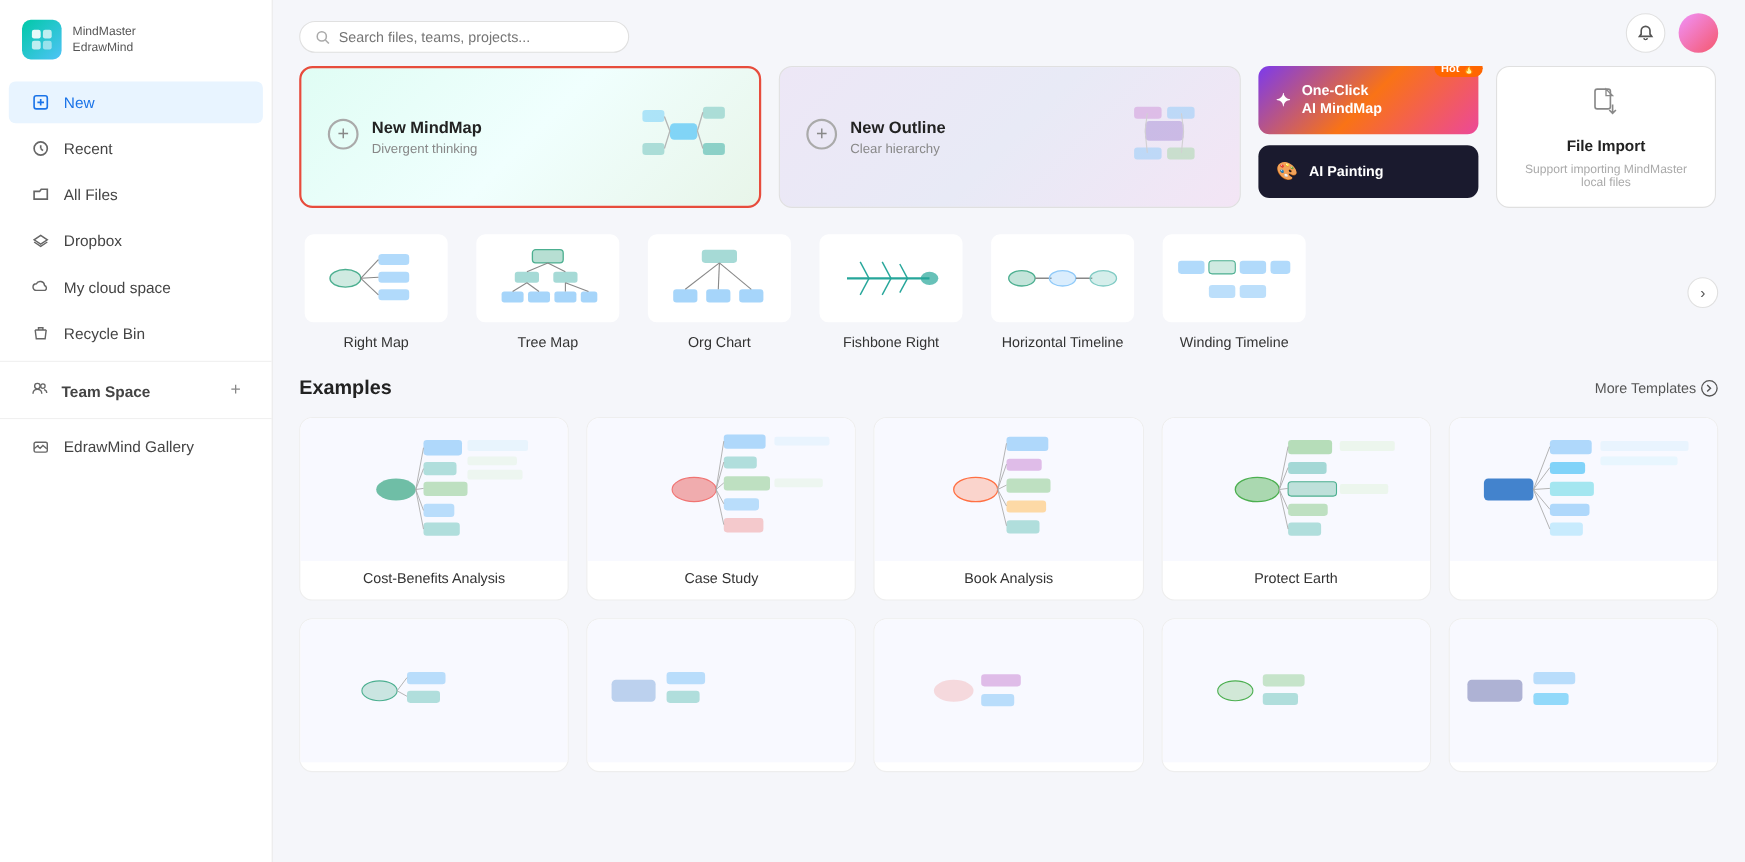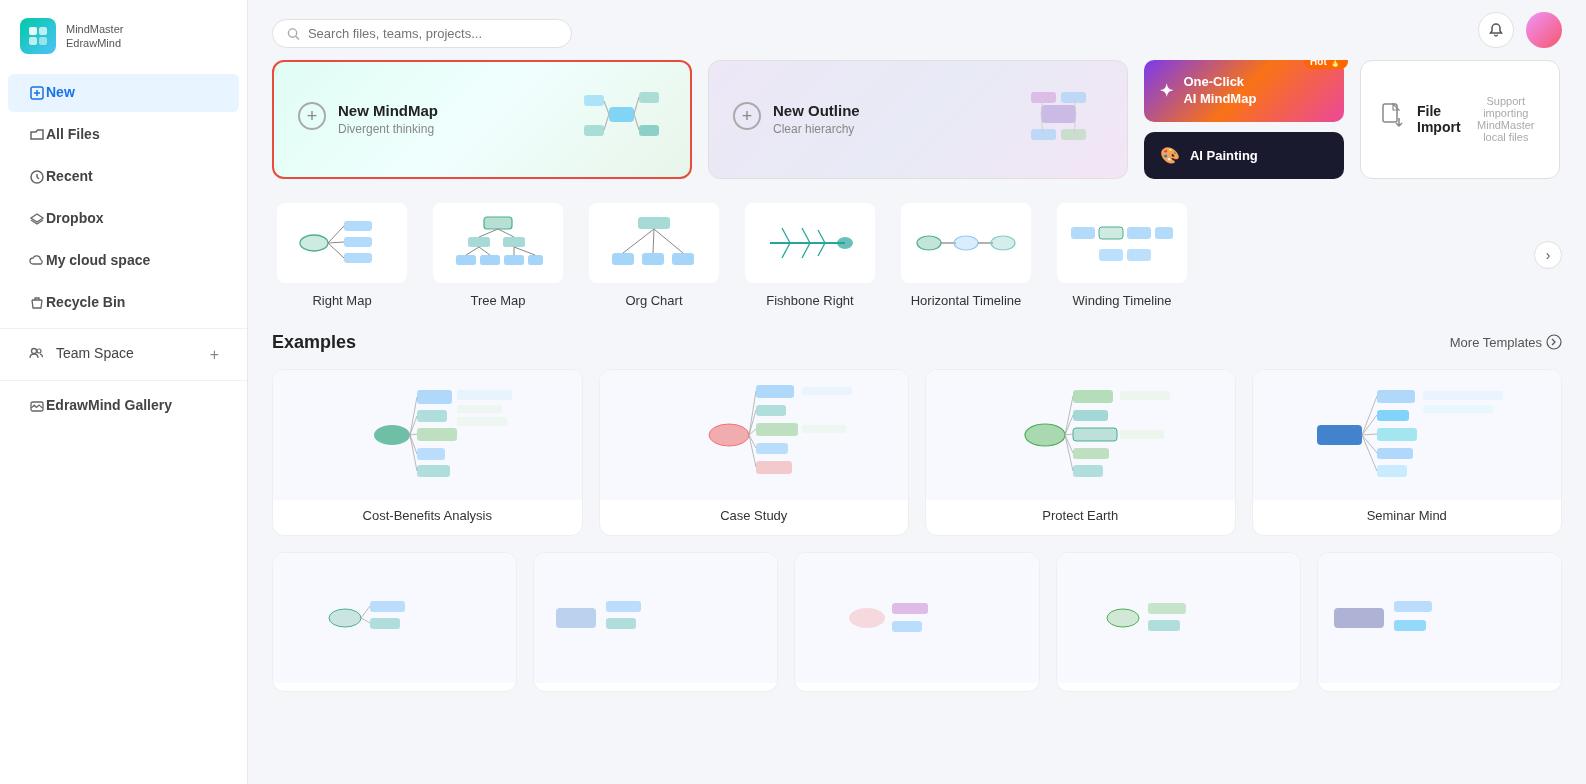--- a/index.html
+++ b/index.html
@@ -27,34 +27,33 @@
       border-radius: 8px;
       display: flex; align-items: center; justify-content: center;
       color: white; font-weight: bold; font-size: 14px;
     }
     #logo-text { font-size: 13px; font-weight: 600; color: #222; line-height: 1.3; }
     #logo-text span { display: block; font-size: 11px; font-weight: 400; color: #555; }
 
     .sidebar-divider { height: 1px; background: #f0f0f0; margin: 4px 0; }
 
     .sidebar-item {
-      display: flex; align-items: flex-start; 
+      display: flex; align-items: center; gap: 12px;
       padding: 10px 20px;
       cursor: pointer;
       border-radius: 6px;
       margin: 2px 8px;
       color: #444;
       font-size: 14px;
-      font-weight: bold;
     }
     .sidebar-item.active { background: #e8f4ff; color: #1a73e8; }
     .sidebar-item .icon { width: 18px; height: 18px; display: flex; align-items: center; justify-content: center; }
 
     .sidebar-item-team { display: flex; align-items: center; justify-content: space-between; padding: 10px 20px; margin: 2px 8px; cursor: pointer; color: #444; font-size: 14px; border-radius: 6px; }
-    .sidebar-item-team-left { display: flex; align-items: flex-start; gap: 12px; }
+    .sidebar-item-team-left { display: flex; align-items: flex-end; gap: 12px; font-weight: bold; }
 
     
     #main {
       flex: 1;
       overflow-y: auto;
       padding: 0;
       background: #f5f6fa;
     }
 
     
@@ -126,21 +125,21 @@
     .ai-card-painting {
       background: #1a1a2e; border-radius: 10px; padding: 14px 16px;
       display: flex; align-items: center; gap: 10px; cursor: pointer;
       color: white; font-size: 13px; font-weight: 600;
     }
 
     
     .file-import-card {
       flex: 1; max-width: 200px;
       background: #fff; border: 1px solid #e0e0e0; border-radius: 12px;
-      display: flex; align-items: center; justify-content: center;
+      display: flex; flex-direction: column; align-items: center; justify-content: center;
       padding: 16px; cursor: pointer; gap: 8px;
     }
     .file-import-card .fi-icon { font-size: 28px; color: #888; }
     .file-import-card .fi-title { font-size: 14px; font-weight: 600; color: #222; }
     .file-import-card .fi-sub { font-size: 11px; color: #aaa; text-align: center; }
 
     
     .templates-row {
       display: flex; align-items: center; gap: 16px; margin-bottom: 24px; position: relative;
     }
@@ -209,35 +208,35 @@
           <line x1="8" y1="5" x2="8" y2="11" stroke="#1a73e8" stroke-width="1.5"></line>
           <line x1="5" y1="8" x2="11" y2="8" stroke="#1a73e8" stroke-width="1.5"></line>
         </svg>
     </div>
     <span>New</span>
   </div>
 
   <div class="sidebar-item">
     <div class="icon">
       <svg width="16" height="16" viewBox="0 0 16 16" fill="none">
-          <path d="M2 5h5l1.5-2H14v9H2V5z" stroke="#666" stroke-width="1.5" fill="none"></path>
-        </svg>
-    </div>
-    <span>All Files</span>
+          <circle cx="8" cy="8" r="6" stroke="#666" stroke-width="1.5" fill="none"></circle>
+          <line x1="8" y1="5" x2="8" y2="8" stroke="#666" stroke-width="1.5"></line>
+          <line x1="8" y1="8" x2="10" y2="10" stroke="#666" stroke-width="1.5"></line>
+        </svg>
+    </div>
+    <span>Recent</span>
   </div>
 
   <div class="sidebar-item">
     <div class="icon">
       <svg width="16" height="16" viewBox="0 0 16 16" fill="none">
-          <circle cx="8" cy="8" r="6" stroke="#666" stroke-width="1.5" fill="none"></circle>
-          <line x1="8" y1="5" x2="8" y2="8" stroke="#666" stroke-width="1.5"></line>
-          <line x1="8" y1="8" x2="10" y2="10" stroke="#666" stroke-width="1.5"></line>
-        </svg>
-    </div>
-    <span>Recent</span>
+          <path d="M2 5h5l1.5-2H14v9H2V5z" stroke="#666" stroke-width="1.5" fill="none"></path>
+        </svg>
+    </div>
+    <span>All Files</span>
   </div>
 
   <div class="sidebar-item">
     <div class="icon">
       <svg width="16" height="16" viewBox="0 0 16 16" fill="none">
           <path d="M8 3L2 7l6 4 6-4L8 3z" stroke="#666" stroke-width="1.3" fill="none"></path>
           <path d="M2 9l6 4 6-4" stroke="#666" stroke-width="1.3" fill="none"></path>
         </svg>
     </div>
     <span>Dropbox</span>
@@ -536,20 +535,38 @@
             <line x1="105" y1="60" x2="112" y2="54" stroke="#aaa" stroke-width="0.8"></line>
             <line x1="105" y1="60" x2="112" y2="73" stroke="#aaa" stroke-width="0.8"></line>
             <line x1="105" y1="60" x2="112" y2="92" stroke="#aaa" stroke-width="0.8"></line>
             <rect x="158" y="12" width="50" height="8" rx="2" fill="#e3f2fd" opacity="0.7"></rect>
             <rect x="158" y="50" width="44" height="8" rx="2" fill="#e8f5e9" opacity="0.7"></rect>
           </svg>
         </div>
         <div class="example-label">Case Study</div>
       </div>
 
+      <div class="example-card">
+        <div class="example-thumb">
+          <svg width="220" height="120" viewBox="0 0 220 120" fill="none">
+            <ellipse cx="80" cy="60" rx="20" ry="11" fill="#ff8a6555" stroke="#ff7043" stroke-width="1.2"></ellipse>
+            <rect x="108" y="12" width="38" height="13" rx="3" fill="#90caf9" opacity="0.7"></rect>
+            <rect x="108" y="32" width="32" height="11" rx="3" fill="#ce93d8" opacity="0.6"></rect>
+            <rect x="108" y="50" width="40" height="13" rx="3" fill="#a5d6a7" opacity="0.7"></rect>
+            <rect x="108" y="70" width="36" height="11" rx="3" fill="#ffcc80" opacity="0.7"></rect>
+            <rect x="108" y="88" width="30" height="12" rx="3" fill="#80cbc4" opacity="0.6"></rect>
+            <line x1="100" y1="60" x2="108" y2="18" stroke="#aaa" stroke-width="0.8"></line>
+            <line x1="100" y1="60" x2="108" y2="37" stroke="#aaa" stroke-width="0.8"></line>
+            <line x1="100" y1="60" x2="108" y2="56" stroke="#aaa" stroke-width="0.8"></line>
+            <line x1="100" y1="60" x2="108" y2="75" stroke="#aaa" stroke-width="0.8"></line>
+            <line x1="100" y1="60" x2="108" y2="93" stroke="#aaa" stroke-width="0.8"></line>
+          </svg>
+        </div>
+        <div class="example-label">Book Analysis</div>
+      </div>
 
       <div class="example-card">
         <div class="example-thumb">
           <svg width="220" height="120" viewBox="0 0 220 120" fill="none">
             <ellipse cx="75" cy="60" rx="20" ry="11" fill="#66bb6a88" stroke="#4caf50" stroke-width="1.2"></ellipse>
             <rect x="103" y="15" width="40" height="13" rx="3" fill="#a5d6a7" opacity="0.8"></rect>
             <rect x="103" y="35" width="35" height="11" rx="3" fill="#80cbc4" opacity="0.7"></rect>
             <rect x="103" y="53" width="44" height="13" rx="3" fill="#4caf9055" stroke="#4caf90" stroke-width="1"></rect>
             <rect x="103" y="73" width="36" height="11" rx="3" fill="#a5d6a7" opacity="0.7"></rect>
             <rect x="103" y="90" width="30" height="12" rx="3" fill="#80cbc4" opacity="0.6"></rect>
@@ -576,21 +593,20 @@
             <rect x="80" y="90" width="30" height="12" rx="3" fill="#b3e5fc" opacity="0.7"></rect>
             <line x1="65" y1="60" x2="80" y2="21" stroke="#aaa" stroke-width="0.8"></line>
             <line x1="65" y1="60" x2="80" y2="40" stroke="#aaa" stroke-width="0.8"></line>
             <line x1="65" y1="60" x2="80" y2="59" stroke="#aaa" stroke-width="0.8"></line>
             <line x1="65" y1="60" x2="80" y2="78" stroke="#aaa" stroke-width="0.8"></line>
             <line x1="65" y1="60" x2="80" y2="96" stroke="#aaa" stroke-width="0.8"></line>
             <rect x="126" y="16" width="80" height="9" rx="2" fill="#e3f2fd" opacity="0.7"></rect>
             <rect x="126" y="30" width="70" height="8" rx="2" fill="#e1f5fe" opacity="0.7"></rect>
           </svg>
         </div>
-        <div class="example-label">Seminar Mind</div>
       </div>
     </div>
 
     <div class="examples-row">
       <div class="example-card">
         <div class="example-thumb">
           <svg width="220" height="50" viewBox="0 0 220 50" fill="none">
             <ellipse cx="60" cy="25" rx="16" ry="9" fill="#4caf9044" stroke="#4caf90" stroke-width="1"></ellipse>
             <rect x="85" y="8" width="35" height="11" rx="3" fill="#90caf9" opacity="0.6"></rect>
             <rect x="85" y="25" width="30" height="11" rx="3" fill="#80cbc4" opacity="0.6"></rect>

